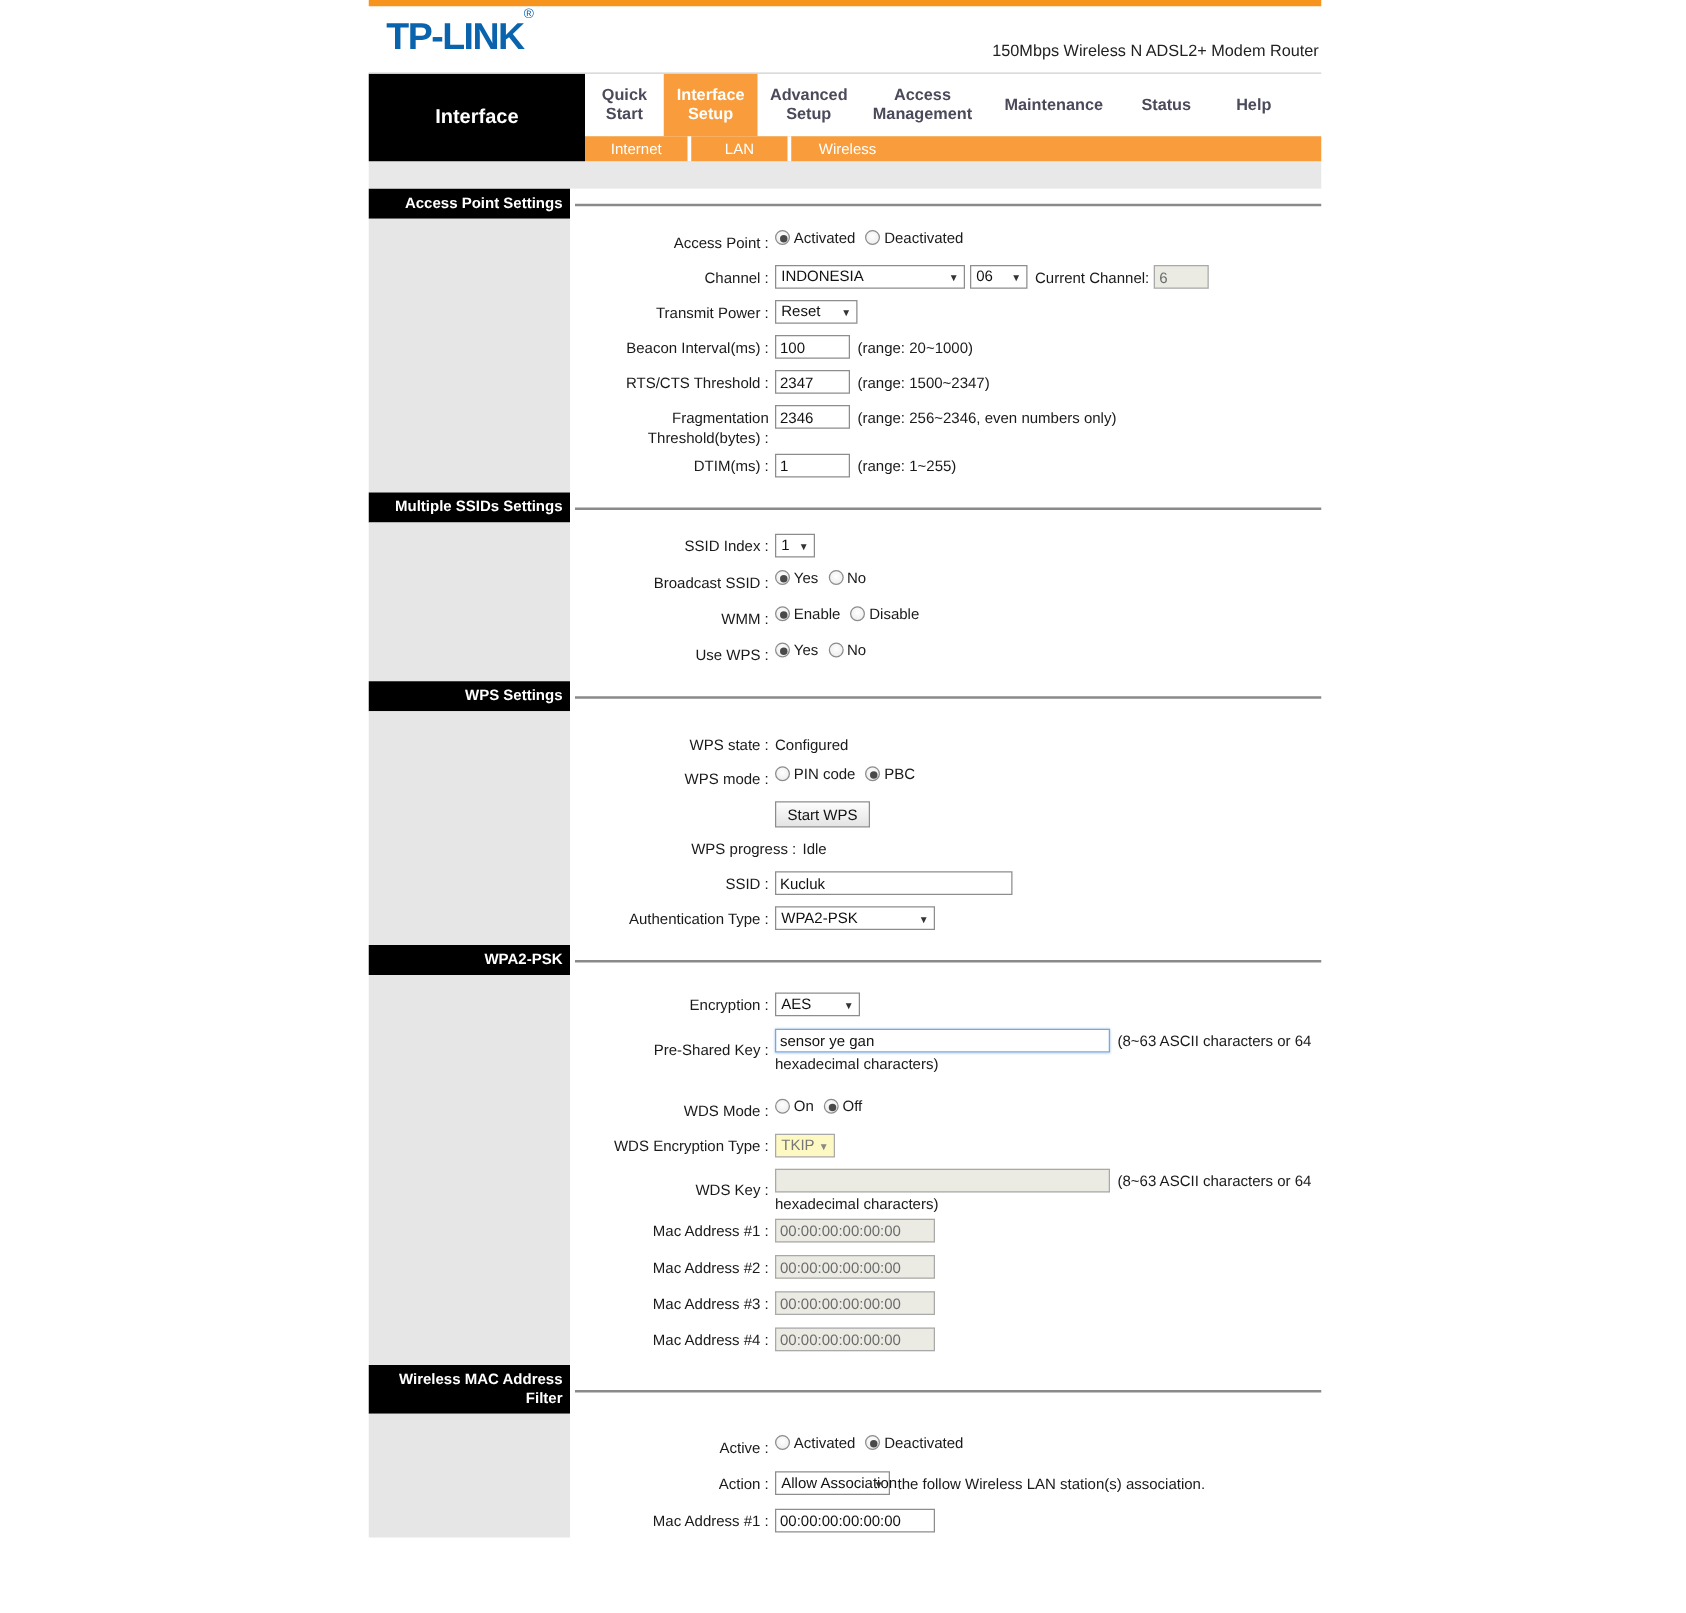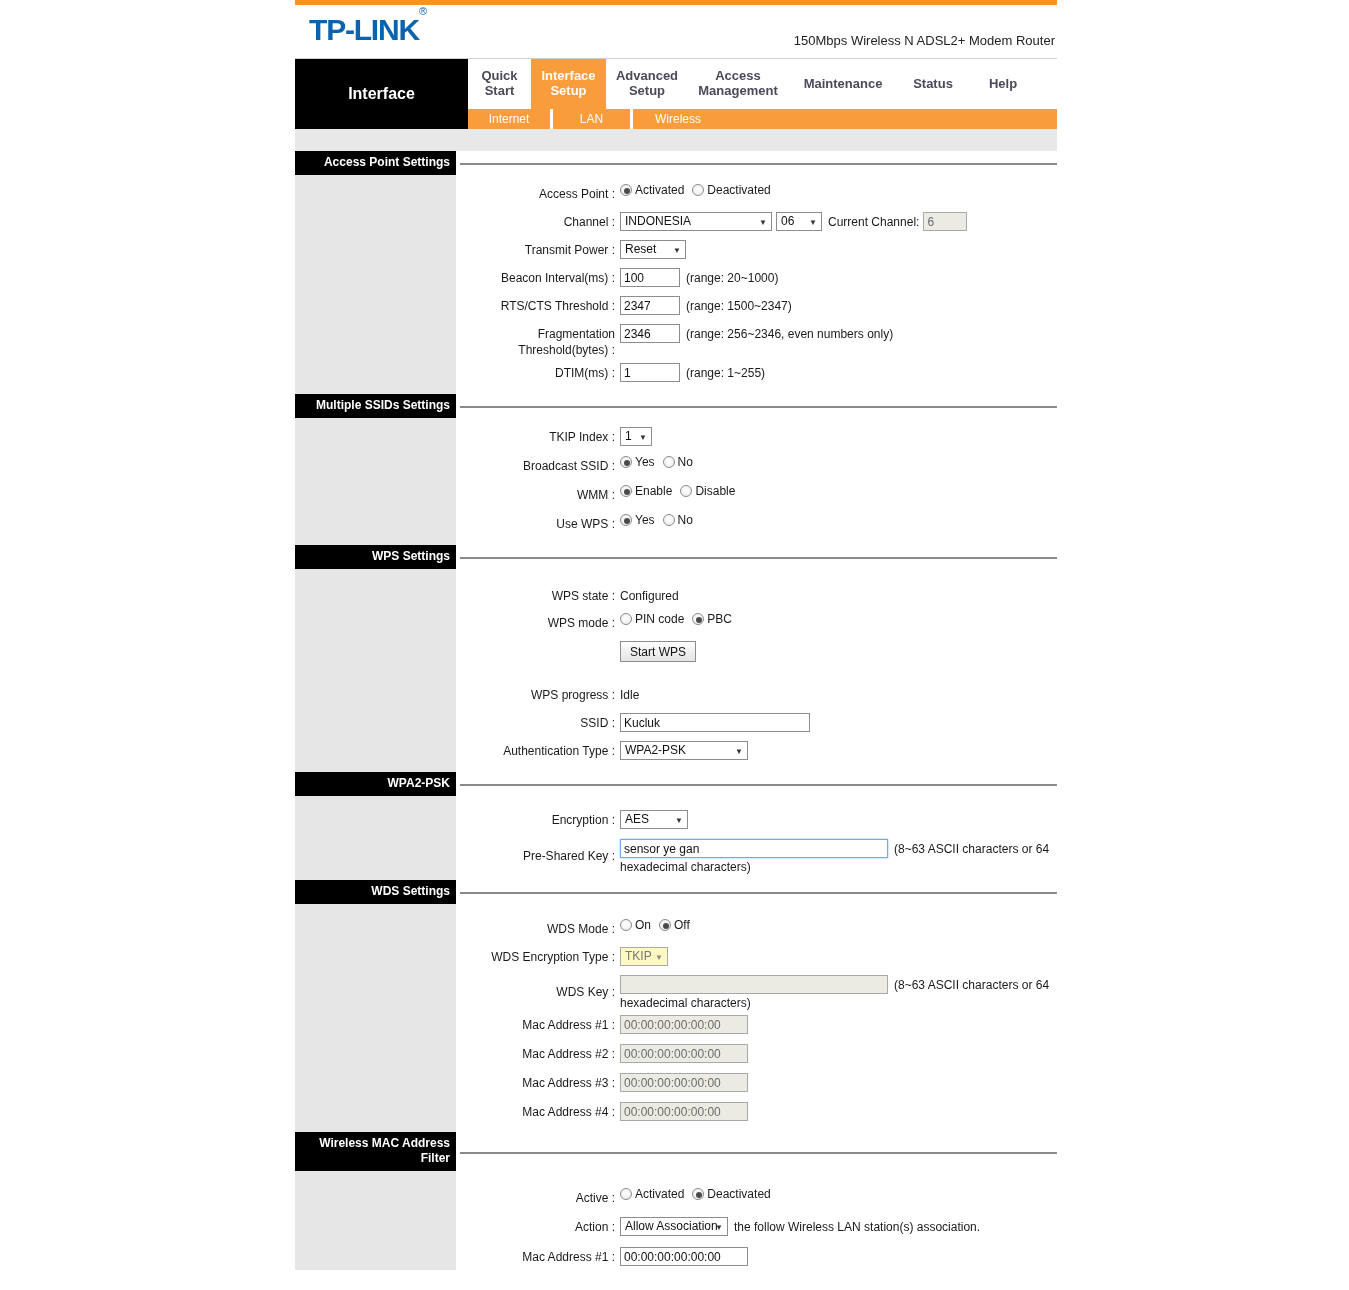--- a/index.html
+++ b/index.html
@@ -161,21 +161,21 @@
   }
   .sel.disabled { background: #fef9c3; color: #777; border-color: #a9a9a9; }
   .sel.disabled::after { color: #888; }
   .sel-country { width: 152px; }
   .sel-chan    { width: 46px; }
   .sel-power   { width: 66px; }
   .sel-idx     { width: 32px; }
   .sel-auth    { width: 128px; }
   .sel-enc     { width: 68px; }
   .sel-tkip    { width: 48px; }
-  .sel-action  { width: 108px; }
+  .sel-action  { width: 92px; }
   .sel-mode    { width: 90px; }
 
   
   .radio-group { display: inline-flex; align-items: center; }
   .radio-item { display: inline-flex; align-items: flex-end; margin-right: 8px; cursor: pointer; }
   .rdot {
     width: 12px; height: 12px; border-radius: 50%;
     border: 1px solid #8b8b8b;
     background: radial-gradient(circle at 50% 40%, #ffffff 0%, #e9e9e9 100%);
     display: inline-block; position: relative;
@@ -327,21 +327,21 @@
     <div class="sec">
       <div class="sec-label">Multiple SSIDs Settings</div>
       <div class="sec-rule"></div>
     </div>
     <div class="block">
       <div class="block-left"></div>
       <div class="block-right">
         <div class="pad"></div>
 
         <div class="frow">
-          <div class="flabel">TKIP Index :</div>
+          <div class="flabel">SSID Index :</div>
           <div class="fctrl">
             <span class="sel sel-idx">1</span>
           </div>
         </div>
 
         <div class="frow" style="margin-top:5px;">
           <div class="flabel">Broadcast SSID :</div>
           <div class="fctrl">
             <span class="radio-group">
               <span class="radio-item">
@@ -424,21 +424,21 @@
           </div>
         </div>
 
         <div class="frow" style="margin-top:4px;">
           <div class="flabel"></div>
           <div class="fctrl">
             <button class="btn">Start WPS</button>
           </div>
         </div>
 
-        <div class="frow" style="margin-top:20px;">
+        <div class="frow" style="margin-top:4px;padding-left:22px;">
           <div class="flabel">WPS progress :</div>
           <div class="fctrl">
               <span class="statictext">Idle</span>
             </div>
         </div>
 
 
         <div class="frow" style="margin-top:4px;">
           <div class="flabel">SSID :</div>
           <div class="fctrl">
@@ -481,24 +481,20 @@
               <span class="hint">(8~63 ASCII characters or 64</span>
             </span>
             <div class="hint" style="margin-left:0;margin-top:2px;">hexadecimal characters)</div>
           </div>
         </div>
 
         <div style="height:6px;"></div>
       </div>
     </div>
 
-    <div class="sec">
-      <div class="sec-label">WDS Settings</div>
-      <div class="sec-rule"></div>
-    </div>
     <div class="block">
       <div class="block-left"></div>
       <div class="block-right">
         <div style="height:14px;"></div>
 
         <div class="frow">
           <div class="flabel">WDS Mode :</div>
           <div class="fctrl">
             <span class="radio-group">
               <span class="radio-item">

